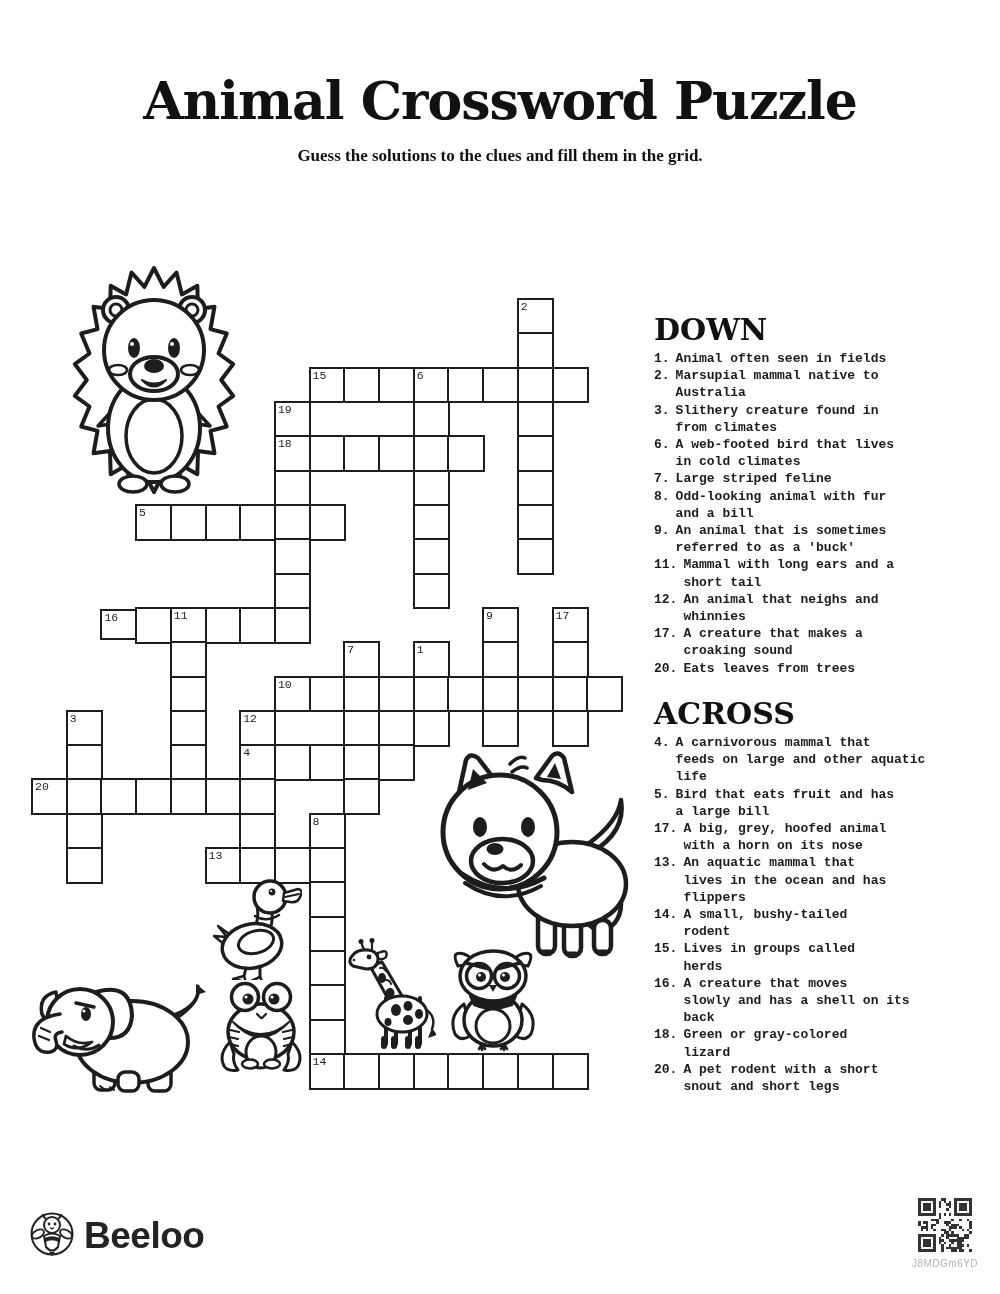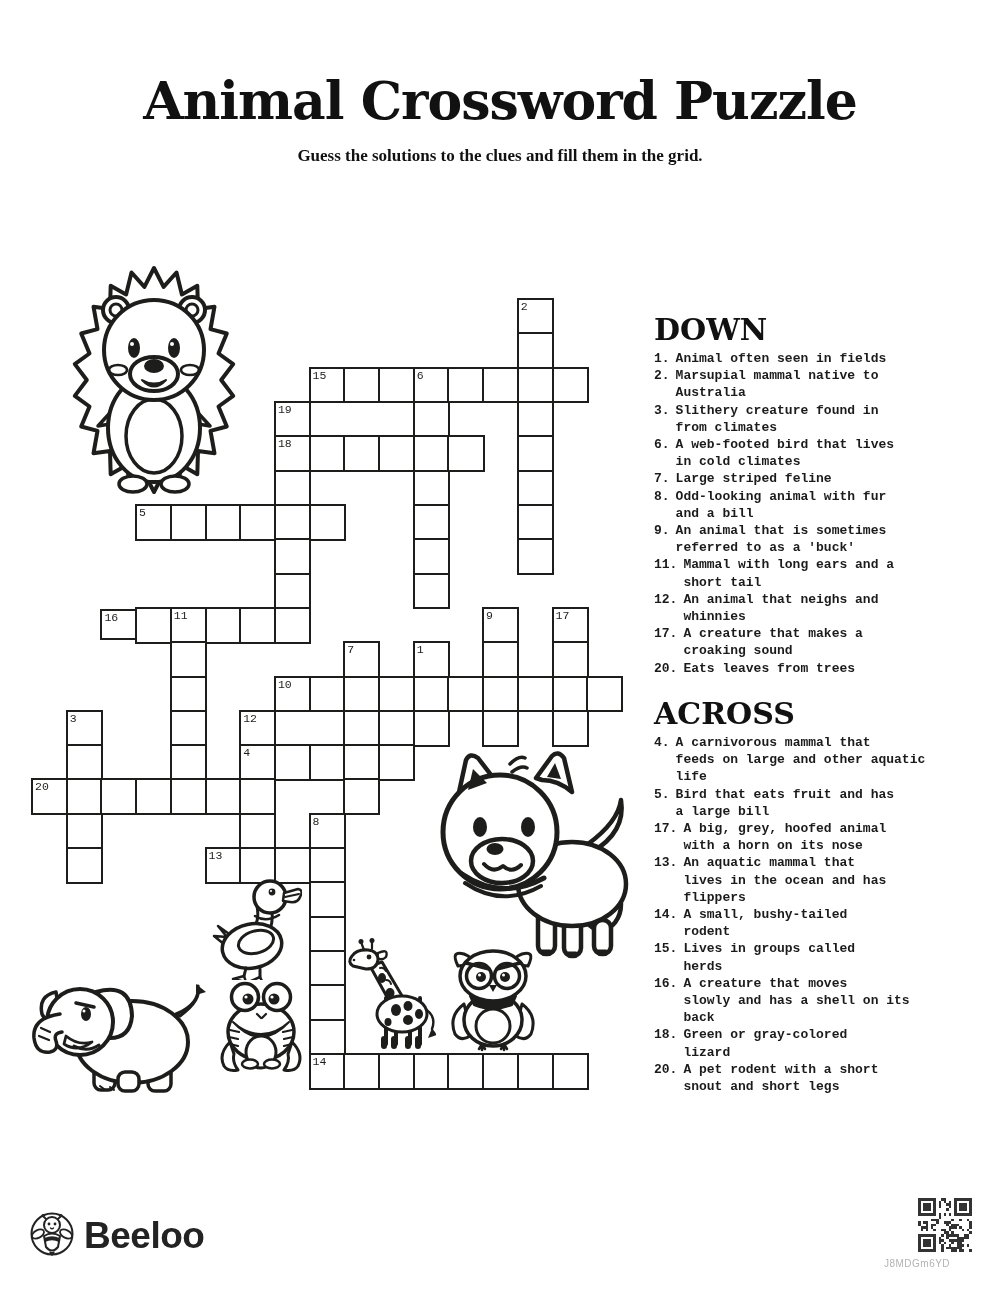--- a/index.html
+++ b/index.html
@@ -30,21 +30,21 @@
 
   .illus { position:absolute; }
 
   
   .brand-logo { position:absolute; left:29px; top:1211px; }
   .brand-name { position:absolute; left:84px; top:1213px; font-family:"Liberation Sans", sans-serif;
                 font-weight:700; font-size:37px; line-height:46px; letter-spacing:-0.5px; color:#232323; }
   .copyright { position:absolute; left:0; top:1255px; width:100%; text-align:center;
                font-family:"Liberation Sans", sans-serif; font-size:14px; color:#a8a8a8; }
   .qr { position:absolute; left:918px; top:1198px; }
-  .qr-label { position:absolute; left:867px; top:1258px; width:100px; text-align:center;
+  .qr-label { position:absolute; left:895px; top:1258px; width:100px; text-align:center;
               font-family:"Liberation Sans", sans-serif; font-size:10px; letter-spacing:0.5px; color:#b3b3b3; }
 </style>
 </head>
 <body>
 
 <div class="page">
 
   <div class="page-title">Animal Crossword Puzzle</div>
   <div class="page-subtitle">Guess the solutions to the clues and fill them in the grid.</div>
 

